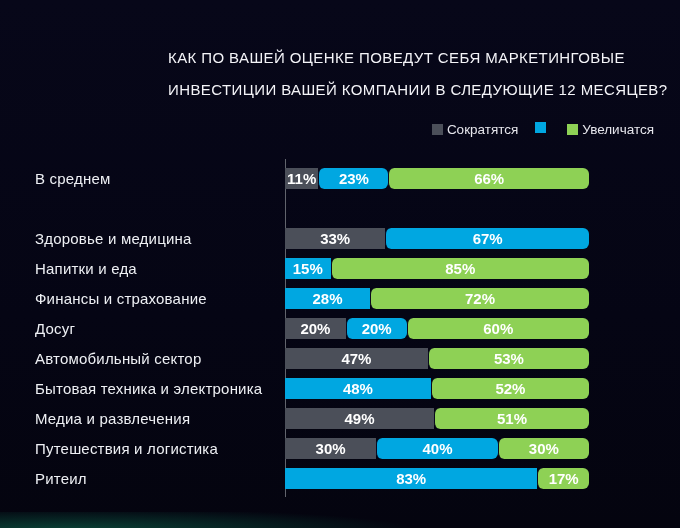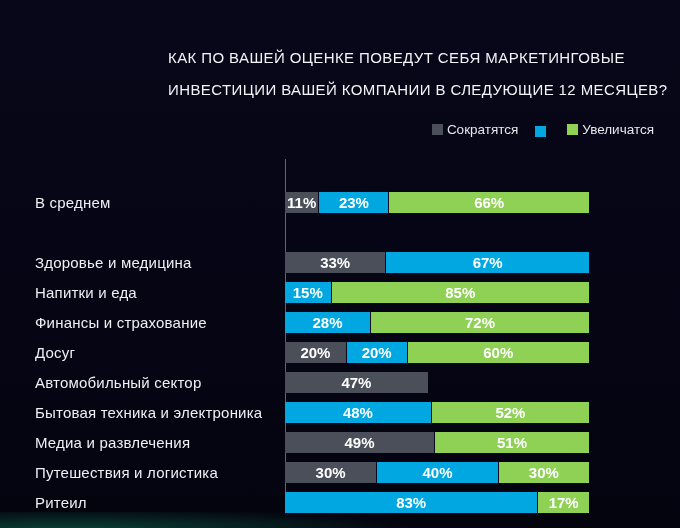--- a/index.html
+++ b/index.html
@@ -20,48 +20,48 @@
     pointer-events: none;
   }
   .title {
     position: absolute; left: 168px; top: 42px;
     font-size: 15px; line-height: 32px;
     color: #f4f4f8; letter-spacing: 0.4px;
     white-space: nowrap;
   }
   .legend {
     position: absolute; top: 122px; right: 26px;
-    display: flex; align-items: flex-end; gap: 17px;
+    display: flex; align-items: flex-start; gap: 17px;
     font-size: 13.5px; color: #e6e6ec;
   }
   .legend-item { display: flex; align-items: center; }
   .swatch {
     width: 11px; height: 11px; display: inline-block; margin-right: 4px;
     flex: 0 0 auto;
   }
   .axis-line {
     position: absolute; left: 285px; top: 159px;
     width: 1px; height: 338px; background: #61646c;
   }
-  .rows { position: absolute; left: 0; top: 168px; width: 652px; margin-top: 24px; }
+  .rows { position: absolute; left: 0; top: 168px; width: 652px; }
   .row { display: flex; align-items: center; height: 21px; margin-bottom: 9px; }
   .row.first { margin-bottom: 39px; }
   .cat-label {
     width: 285px; padding-left: 35px; box-sizing: border-box;
     font-size: 15px; color: #eef0f4; letter-spacing: 0.2px;
     white-space: nowrap;
   }
   .track { width: 304px; height: 21px; display: flex; }
   .seg {
     height: 100%; box-sizing: border-box;
     display: flex; align-items: center; justify-content: center;
     font-size: 15px; font-weight: bold; color: #ffffff;
     overflow: hidden; white-space: nowrap;
   }
-  .seg + .seg { border-left: 1px solid #0a0a1e; }
+  .seg + .seg { border-left: 1px solid #0a0a1e; border-radius: 6px; }
 </style>
 </head>
 <body>
 
 <div class="stage">
   <div class="title">
     <div>КАК ПО ВАШЕЙ ОЦЕНКЕ ПОВЕДУТ СЕБЯ МАРКЕТИНГОВЫЕ</div>
     <div>ИНВЕСТИЦИИ ВАШЕЙ КОМПАНИИ В СЛЕДУЮЩИЕ 12 МЕСЯЦЕВ?</div>
   </div>
 
@@ -116,20 +116,21 @@
         <div class="track">
           <div class="seg" style="width: 20%; background: rgb(75, 79, 89);">20%</div>
           <div class="seg" style="width: 20%; background: rgb(0, 167, 225);">20%</div>
           <div class="seg" style="width: 60%; background: rgb(142, 209, 85);">60%</div>
         </div>
       </div>
       <div class="row">
         <div class="cat-label">Автомобильный сектор</div>
         <div class="track">
           <div class="seg" style="width: 47%; background: rgb(75, 79, 89);">47%</div>
+          <div class="seg" style="width: 53%; background: rgb(142, 209, 85);">53%</div>
         </div>
       </div>
       <div class="row">
         <div class="cat-label">Бытовая техника и электроника</div>
         <div class="track">
           <div class="seg" style="width: 48%; background: rgb(0, 167, 225);">48%</div>
           <div class="seg" style="width: 52%; background: rgb(142, 209, 85);">52%</div>
         </div>
       </div>
       <div class="row">

